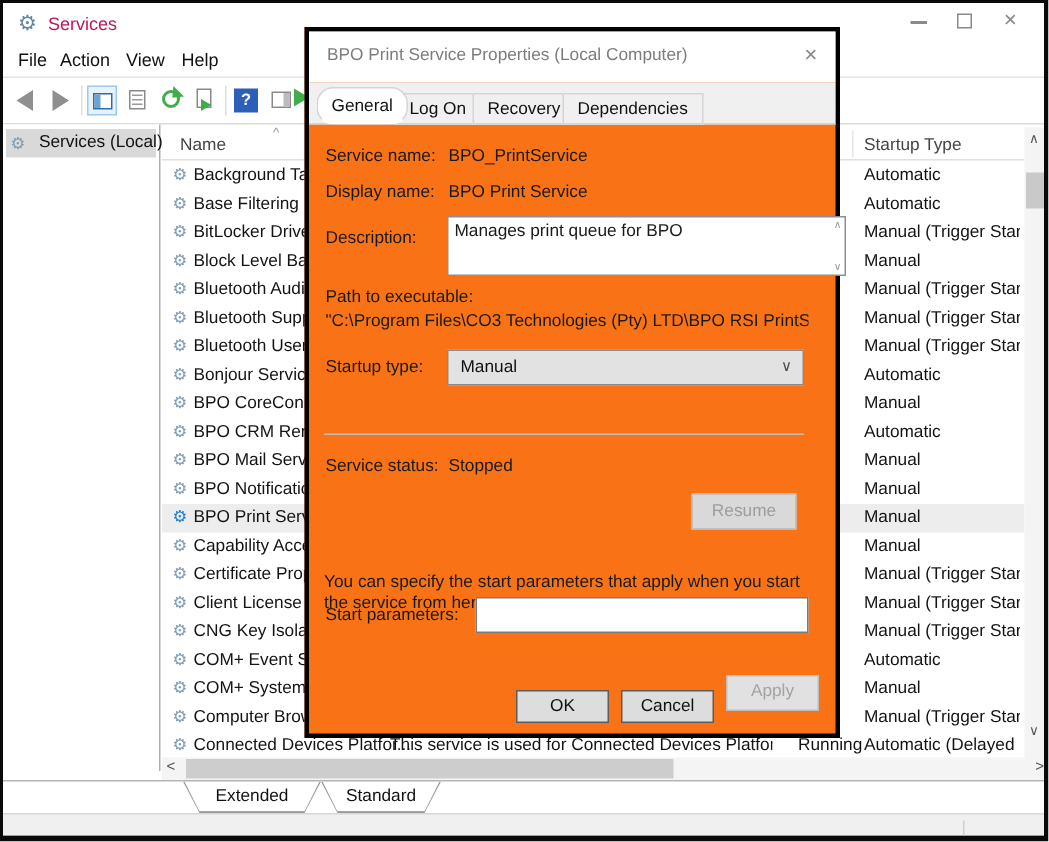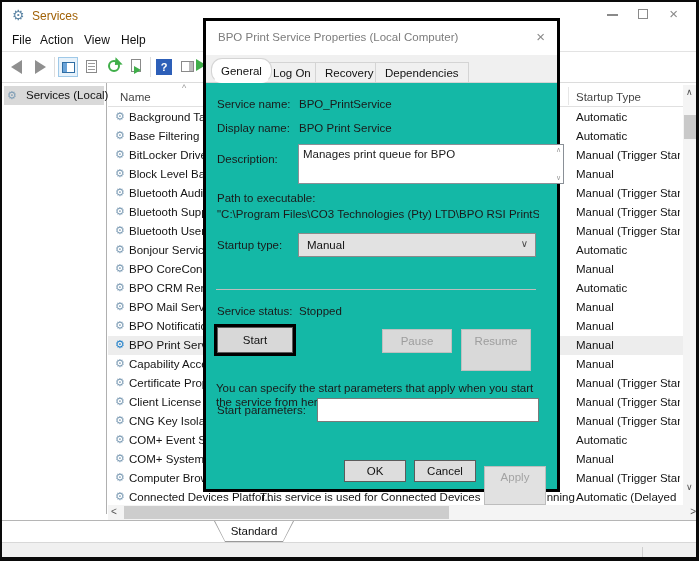--- a/index.html
+++ b/index.html
@@ -6,21 +6,21 @@
   html,body { background:#fff; }
   body { font-family:"Liberation Sans", sans-serif; color:#1a1a1a; }
   .window { position:relative; width:699px; height:561px; background:#fff;
             border:2px solid #0a0a0a; border-right-width:3px; border-bottom-width:4px;
             overflow:hidden; font-size:11.5px; }
   .abs { position:absolute; }
 
   
   .titlebar { left:0; top:0; right:0; height:27px; background:#fff; }
   .app-gear { left:10px; top:5px; font-size:14px; color:#5f87a6; }
-  .app-title { left:30px; top:7px; color:#a16207; font-size:12px; }
+  .app-title { left:30px; top:7px; color:#be185d; font-size:12px; }
   .win-min { right:78px; top:12px; width:11px; height:2px; background:#8a8a8a; }
   .win-max { right:48px; top:7px; width:10px; height:10px; border:1px solid #8a8a8a; background:#fff; }
   .win-close { right:18px; top:3px; font-size:15px; color:#8a8a8a; }
 
   
   .menubar { left:0; top:27px; right:0; height:23px; border-bottom:1px solid #e3e3e3; background:#fff; }
   .menu-item { position:absolute; top:4px; font-size:12px; color:#111; }
 
   
   .toolbar { left:0; top:50px; right:0; height:31px; border-bottom:1px solid #dcdcdc; background:#fff; }
@@ -76,21 +76,21 @@
 
   
   .tabline { left:0; top:518px; right:0; height:1px; background:#b5b5b5; }
   .btab { position:absolute; top:519px; height:21px; }
   .btab-outer { position:absolute; inset:0; background:#9a9a9a; clip-path:polygon(0 0,100% 0,calc(100% - 11px) 100%,11px 100%); }
   .btab-inner { position:absolute; left:1px; right:1px; top:0; bottom:1px; background:#fff; clip-path:polygon(0 0,100% 0,calc(100% - 10px) 100%,10px 100%); text-align:center; line-height:20px; color:#111; }
   .statusbar { left:0; top:540px; right:0; bottom:0; background:#f0f0f0; border-top:1px solid #d8d8d8; }
   .status-div { position:absolute; left:640px; top:4px; width:1px; height:10px; background:#cfcfcf; }
 
   
-  .dialog { left:201px; top:16px; width:357px; height:474px; border:3px solid #000; background:#14b8a6; z-index:20; }
+  .dialog { left:201px; top:16px; width:357px; height:474px; border:3px solid #000; background:#f97316; z-index:20; }
   .dlg-titlebar { position:absolute; left:0; top:0; right:0; height:34px; background:#fff; }
   .dlg-title { position:absolute; left:12px; top:10px; color:#7c7c7c; }
   .dlg-close { position:absolute; right:12px; top:7px; color:#8a8a8a; font-size:15px; }
   .dlg-tabstrip { position:absolute; left:0; top:34px; right:0; height:28px; background:#f0f0f0; border-bottom:1px solid #d4d4d4; }
   .dtab { position:absolute; bottom:-1px; height:21px; padding:0 9px; line-height:21px; background:#f0f0f0; border:1px solid #d4d4d4; color:#111; }
   .dtab.active { height:25px; line-height:25px; background:#fff; border-bottom:1px solid #fff; z-index:2;border-radius:11px; }
   .dlg-label { position:absolute; color:#1a1a1a; }
   .dlg-value { position:absolute; color:#1a1a1a; }
   .dlg-textarea { position:absolute; left:92px; top:123px; width:266px; height:40px; background:#fff; border:1px solid #8a9097; }
   .ta-text { position:absolute; left:4px; top:3px; color:#1a1a1a; }
@@ -99,27 +99,27 @@
   .dlg-path { position:absolute; left:11px; top:187px; width:322px; white-space:nowrap; overflow:hidden; color:#1a1a1a; }
   .combo { position:absolute; left:92px; top:212px; width:238px; height:24px; background:#e2e2e2; border:1px solid #8a8a8a; }
   .combo-text { position:absolute; left:8px; top:5px; color:#111; }
   .combo-chev { position:absolute; right:7px; top:4px; color:#4a4a4a; font-size:10px; }
   .dlg-hr { position:absolute; left:10px; top:268px; width:320px; height:1px; background:#bdbdbd; }
   .start-anno { position:absolute; left:8px; top:303px; width:82px; height:32px; border:3px solid #000; background:#d8d8d8; }
   .btn { position:absolute; text-align:center; background:#d9d9d9; border:1px solid #c0c0c0; color:#9d9d9d; }
   .btn-start { left:0; top:0; width:76px; height:26px; line-height:24px; border:1px solid #5a5a5a; background:#d8d8d8; color:#111; position:absolute; text-align:center; }
   .btn-stop { left:97px; top:308px; width:70px; height:24px; line-height:22px; }
   .btn-pause { left:176px; top:308px; width:70px; height:24px; line-height:22px; }
-  .btn-resume { left:255px; top:308px; width:70px; height:42px; line-height:22px; }
+  .btn-resume { left:255px; top:308px; width:70px; height:24px; line-height:22px; }
   .dlg-help { position:absolute; left:10px; top:339px; width:330px; line-height:14px; color:#1a1a1a;margin-top:21px; }
   .param-input { position:absolute; left:111px; top:377px; width:222px; height:24px; background:#fff; border:1px solid #7a7a7a; }
   .btn-ok, .btn-cancel { background:#dddddd; border:1px solid #5c5c5c; color:#111; }
   .btn-ok { left:138px; top:439px; width:62px; height:22px; line-height:20px; }
   .btn-cancel { left:208px; top:439px; width:62px; height:22px; line-height:20px; }
-  .btn-apply { left:278px; top:445px; width:62px; height:39px; line-height:20px; background:#e1e1e1; border:1px solid #bdbdbd; color:#a3a3a3; }
+  .btn-apply { left:278px; top:429px; width:62px; height:24px; line-height:20px; background:#e1e1e1; border:1px solid #bdbdbd; color:#a3a3a3; }
 </style>
 </head>
 <body>
 
 <div class="window">
 
   <div class="abs titlebar">
     <span class="abs app-gear">⚙</span>
     <span class="abs app-title">Services</span>
     <span class="abs win-min"></span>
@@ -296,20 +296,24 @@
     <span class="vs-down">∨</span>
   </div>
 
   <div class="abs hscroll">
     <span class="hs-left">&lt;</span>
     <span class="hs-thumb"></span>
     <span class="hs-right">&gt;</span>
   </div>
 
   <div class="abs tabline"></div>
+  <div class="btab" style="left:120px;width:92px">
+    <span class="btab-outer"></span>
+    <span class="btab-inner">Extended</span>
+  </div>
   <div class="btab" style="left:212px;width:80px">
     <span class="btab-outer"></span>
     <span class="btab-inner">Standard</span>
   </div>
 
   <div class="abs statusbar">
     <span class="status-div"></span>
   </div>
 
   <div class="abs dialog">
@@ -344,24 +348,20 @@
     <div class="combo">
       <span class="combo-text">Manual</span>
       <span class="combo-chev">∨</span>
     </div>
 
     <div class="dlg-hr"></div>
 
     <span class="dlg-label" style="left:11px;top:284px">Service status:</span>
     <span class="dlg-value" style="left:93px;top:284px">Stopped</span>
 
-    <div class="start-anno">
-      <span class="btn-start">Start</span>
-    </div>
-    <span class="btn btn-pause">Pause</span>
     <span class="btn btn-resume">Resume</span>
 
     <div class="dlg-help">You can specify the start parameters that apply when you start the service from here.</div>
 
     <span class="dlg-label" style="left:11px;top:383px">Start parameters:</span>
     <input class="param-input" type="text" value="" style="">
 
     <span class="btn btn-ok">OK</span>
     <span class="btn btn-cancel">Cancel</span>
     <span class="btn btn-apply">Apply</span>

